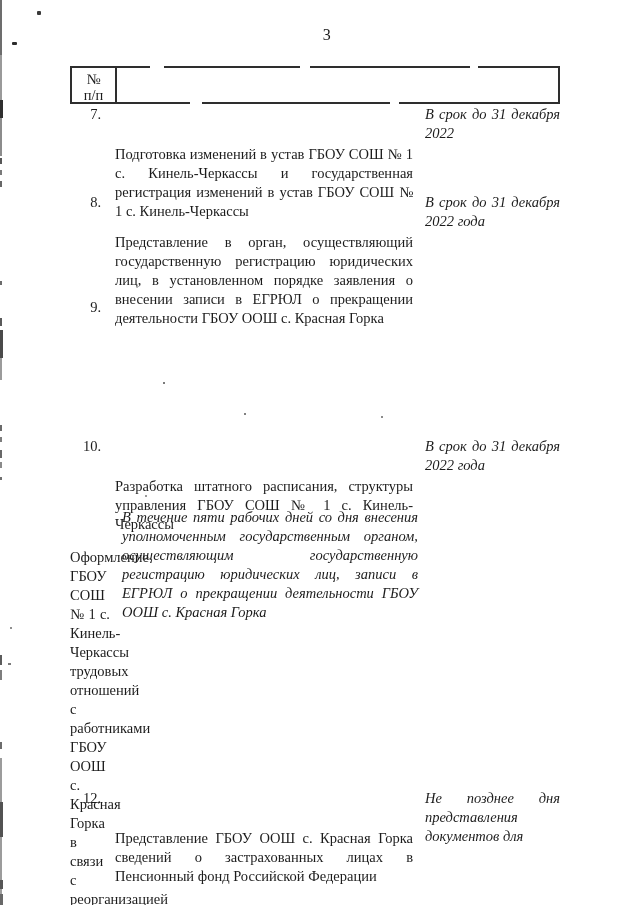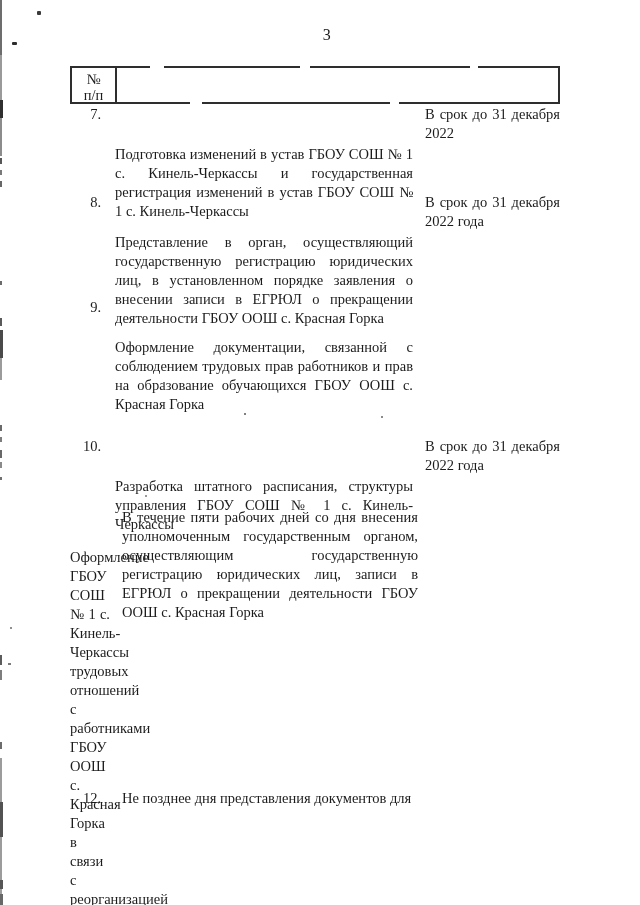--- a/index.html
+++ b/index.html
@@ -68,20 +68,21 @@
   .cell-activity {
     text-align: justify;
     padding-right: 5px;
     box-sizing: border-box;
     margin-top: 40px;
   }
   .cell-deadline {
     text-align: justify;
     padding-left: 7px;
     box-sizing: border-box;
+    font-style: italic;
   }
   .row-7 { top: 105px; }
   .row-8 { top: 193px; }
   .row-9 { top: 298px; }
   .row-10 { top: 437px; }
   .row-11 { top: 508px; }
   .row-12 { top: 789px; }
 
   
   .artifact { position: absolute; pointer-events: none; }
@@ -143,36 +144,36 @@
 </div>
 
 <div class="row row-8">
   <div class="cell-num">8.</div>
   <div class="cell-activity">Представление в орган, осуществляющий государственную регистрацию юридических лиц, в установленном порядке заявления о внесении записи в ЕГРЮЛ о прекращении деятельности ГБОУ ООШ с. Красная Горка</div>
   <div class="cell-deadline">В срок до 31 декабря 2022 года</div>
 </div>
 
 <div class="row row-9">
   <div class="cell-num">9.</div>
-  <div class="cell-activity">Оформление документации, связанной с соблюдением трудовых прав работников и прав на образование обучающихся ГБОУ ООШ с. Красная Горка</div>
 </div>
 
 <div class="row row-10">
   <div class="cell-num">10.</div>
   <div class="cell-activity">Разработка штатного расписания, структуры управления ГБОУ СОШ № 1 с. Кинель-Черкассы</div>
   <div class="cell-deadline">В срок до 31 декабря 2022 года</div>
 </div>
 
 <div class="row row-11">
   <div class="cell-activity">Оформление ГБОУ СОШ № 1 с. Кинель-Черкассы трудовых отношений с работниками ГБОУ ООШ с. Красная Горка в связи с реорганизацией учреждений</div>
   <div class="cell-deadline">В течение пяти рабочих дней со дня внесения уполномоченным государственным органом, осуществляющим государственную регистрацию юридических лиц, записи в ЕГРЮЛ о прекращении деятельности ГБОУ ООШ с. Красная Горка</div>
 </div>
 
 <div class="row row-12">
   <div class="cell-num">12.</div>
+  <div class="cell-activity">Представление ГБОУ ООШ с. Красная Горка сведений о застрахованных лицах в Пенсионный фонд Российской Федерации</div>
   <div class="cell-deadline">Не позднее дня представления документов для</div>
 </div>
 
 <div class="artifact edge-a"></div>
 <div class="artifact edge-b"></div>
 <div class="artifact edge-c"></div>
 <div class="artifact edge-d"></div>
 <div class="artifact edge-e"></div>
 <div class="artifact edge-f"></div>
 <div class="artifact edge-g"></div>

